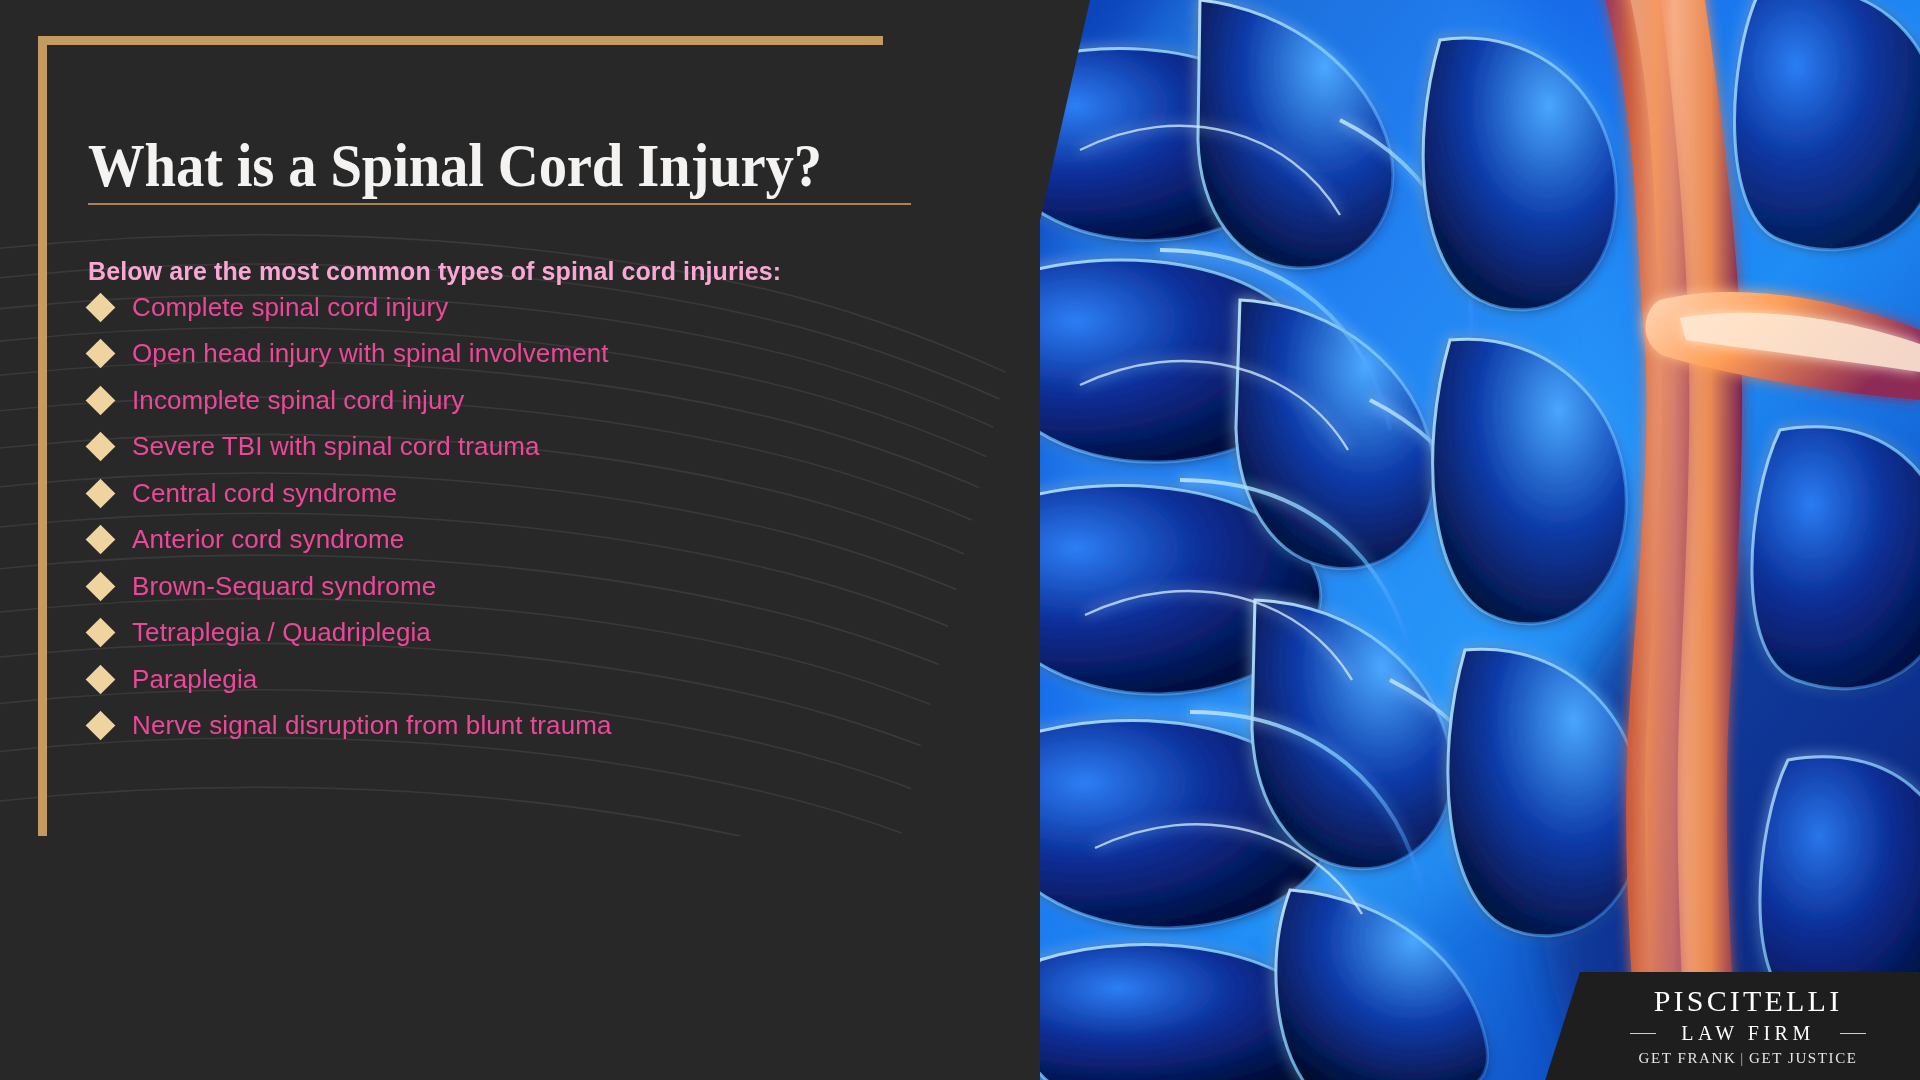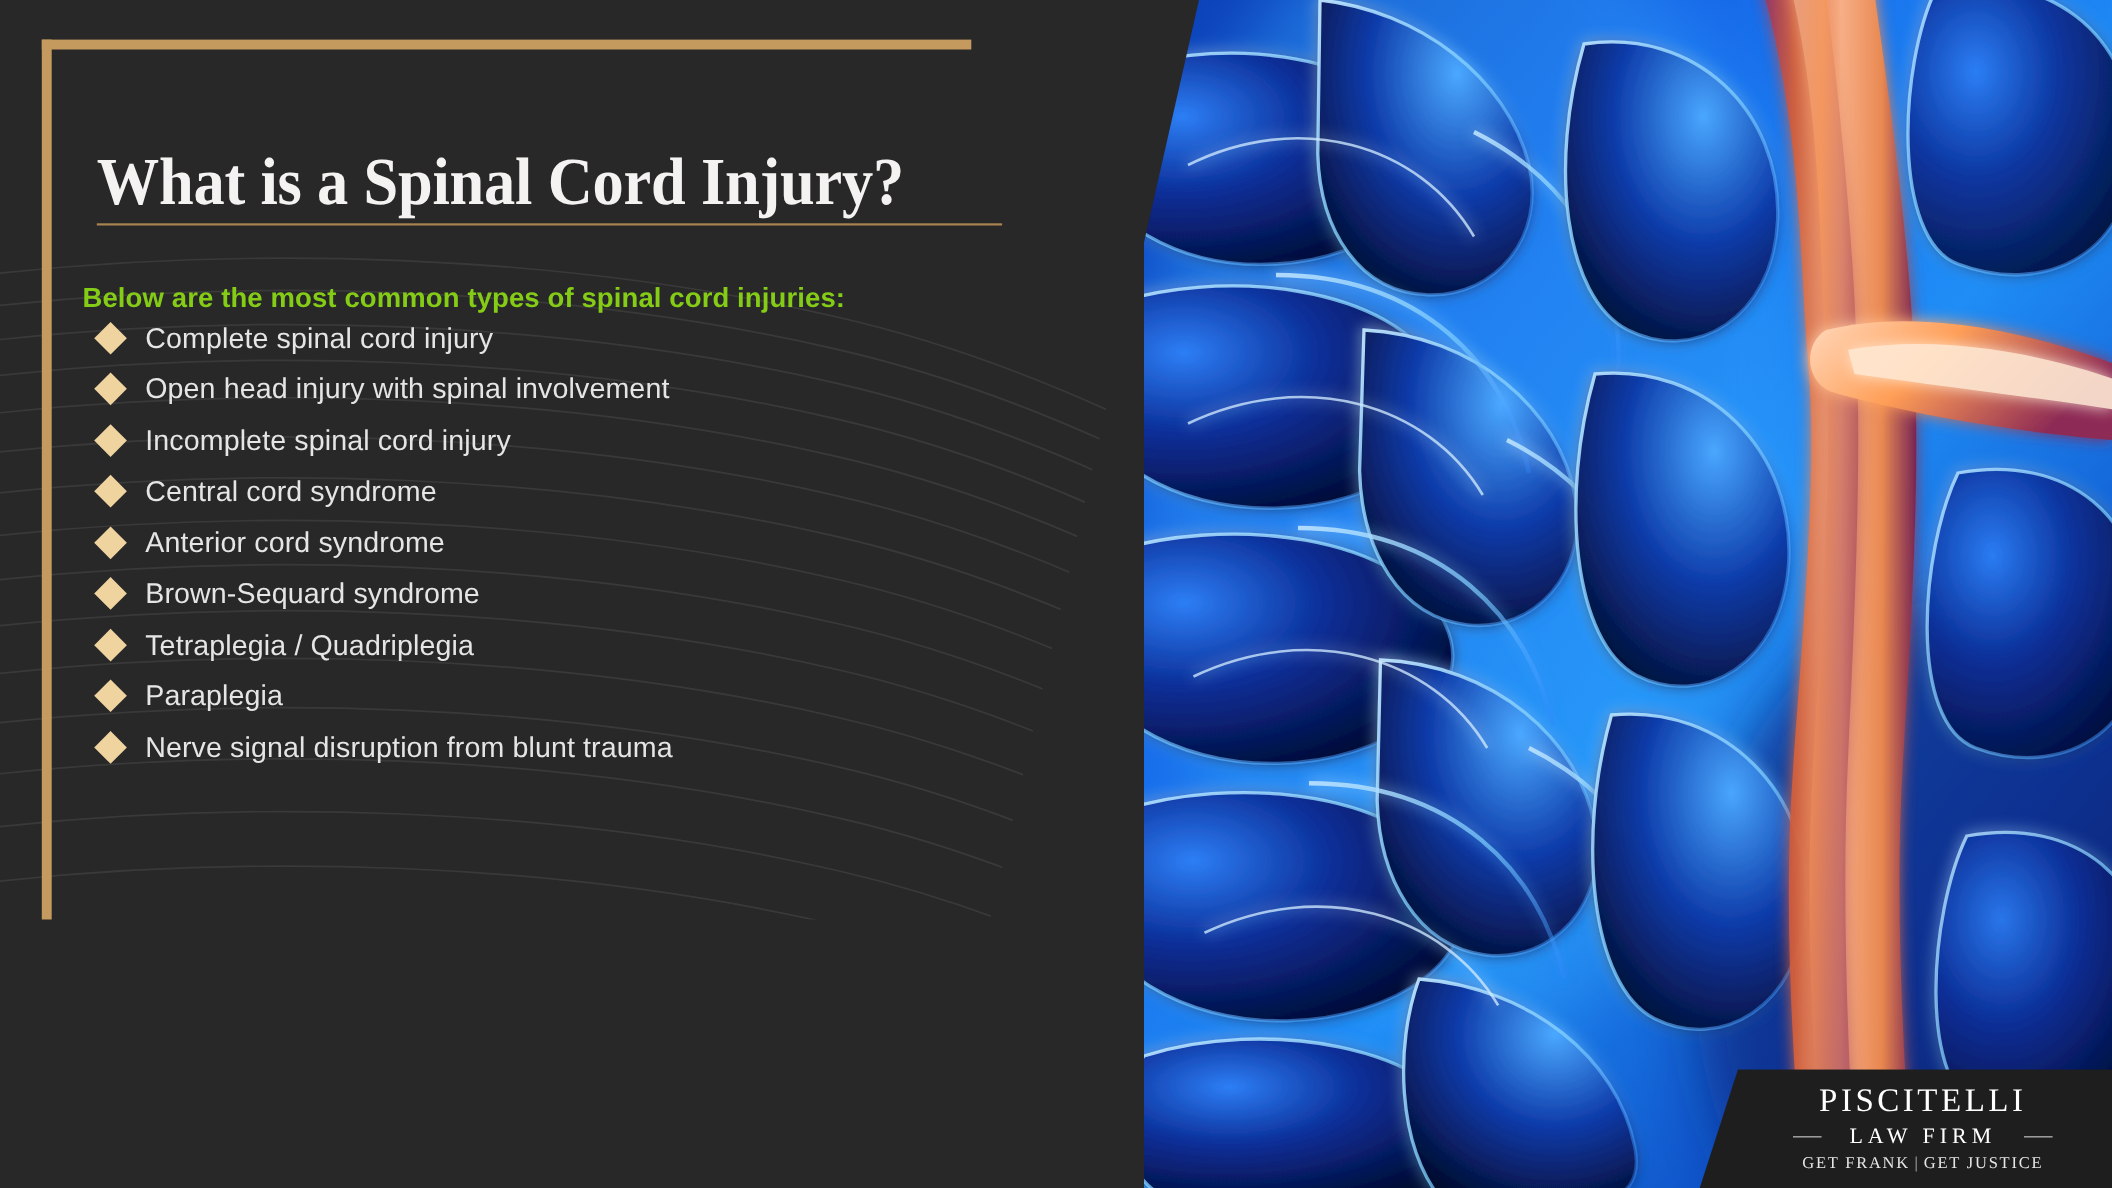--- a/index.html
+++ b/index.html
@@ -73,23 +73,23 @@
     left: 88px;
     top: 203px;
     width: 823px;
     height: 2px;
     background: #a98450;
   }
 
   
   #intro-text {
     position: absolute;
-    left: 75px;
+    left: 88px;
     top: 236px;
-    color: #84cc16;
+    color: #f9a8d4;
     font-size: 25px;
     font-weight: bold;
     letter-spacing: 0.1px;
     margin-top: 21px;
   }
 
   
   #bullet-list {
     position: absolute;
     left: 88px;
@@ -108,21 +108,21 @@
   .bullet-marker {
     width: 21px;
     height: 21px;
     flex: 0 0 21px;
     background: #f0d4a0;
     transform: rotate(45deg);
     margin-left: 2px;
   }
   .bullet-label {
     margin-left: 21px;
-    color: #e5e5e5;
+    color: #ec4899;
     font-size: 26px;
     letter-spacing: 0.1px;
     white-space: nowrap;
   }
 
   
   #logo-panel {
     position: absolute;
     right: 0;
     bottom: 0;
@@ -323,20 +323,24 @@
       <li class="bullet-item">
         <span class="bullet-marker"></span>
         <span class="bullet-label">Open head injury with spinal involvement</span>
       </li>
       <li class="bullet-item">
         <span class="bullet-marker"></span>
         <span class="bullet-label">Incomplete spinal cord injury</span>
       </li>
       <li class="bullet-item">
         <span class="bullet-marker"></span>
+        <span class="bullet-label">Severe TBI with spinal cord trauma</span>
+      </li>
+      <li class="bullet-item">
+        <span class="bullet-marker"></span>
         <span class="bullet-label">Central cord syndrome</span>
       </li>
       <li class="bullet-item">
         <span class="bullet-marker"></span>
         <span class="bullet-label">Anterior cord syndrome</span>
       </li>
       <li class="bullet-item">
         <span class="bullet-marker"></span>
         <span class="bullet-label">Brown-Sequard syndrome</span>
       </li>

